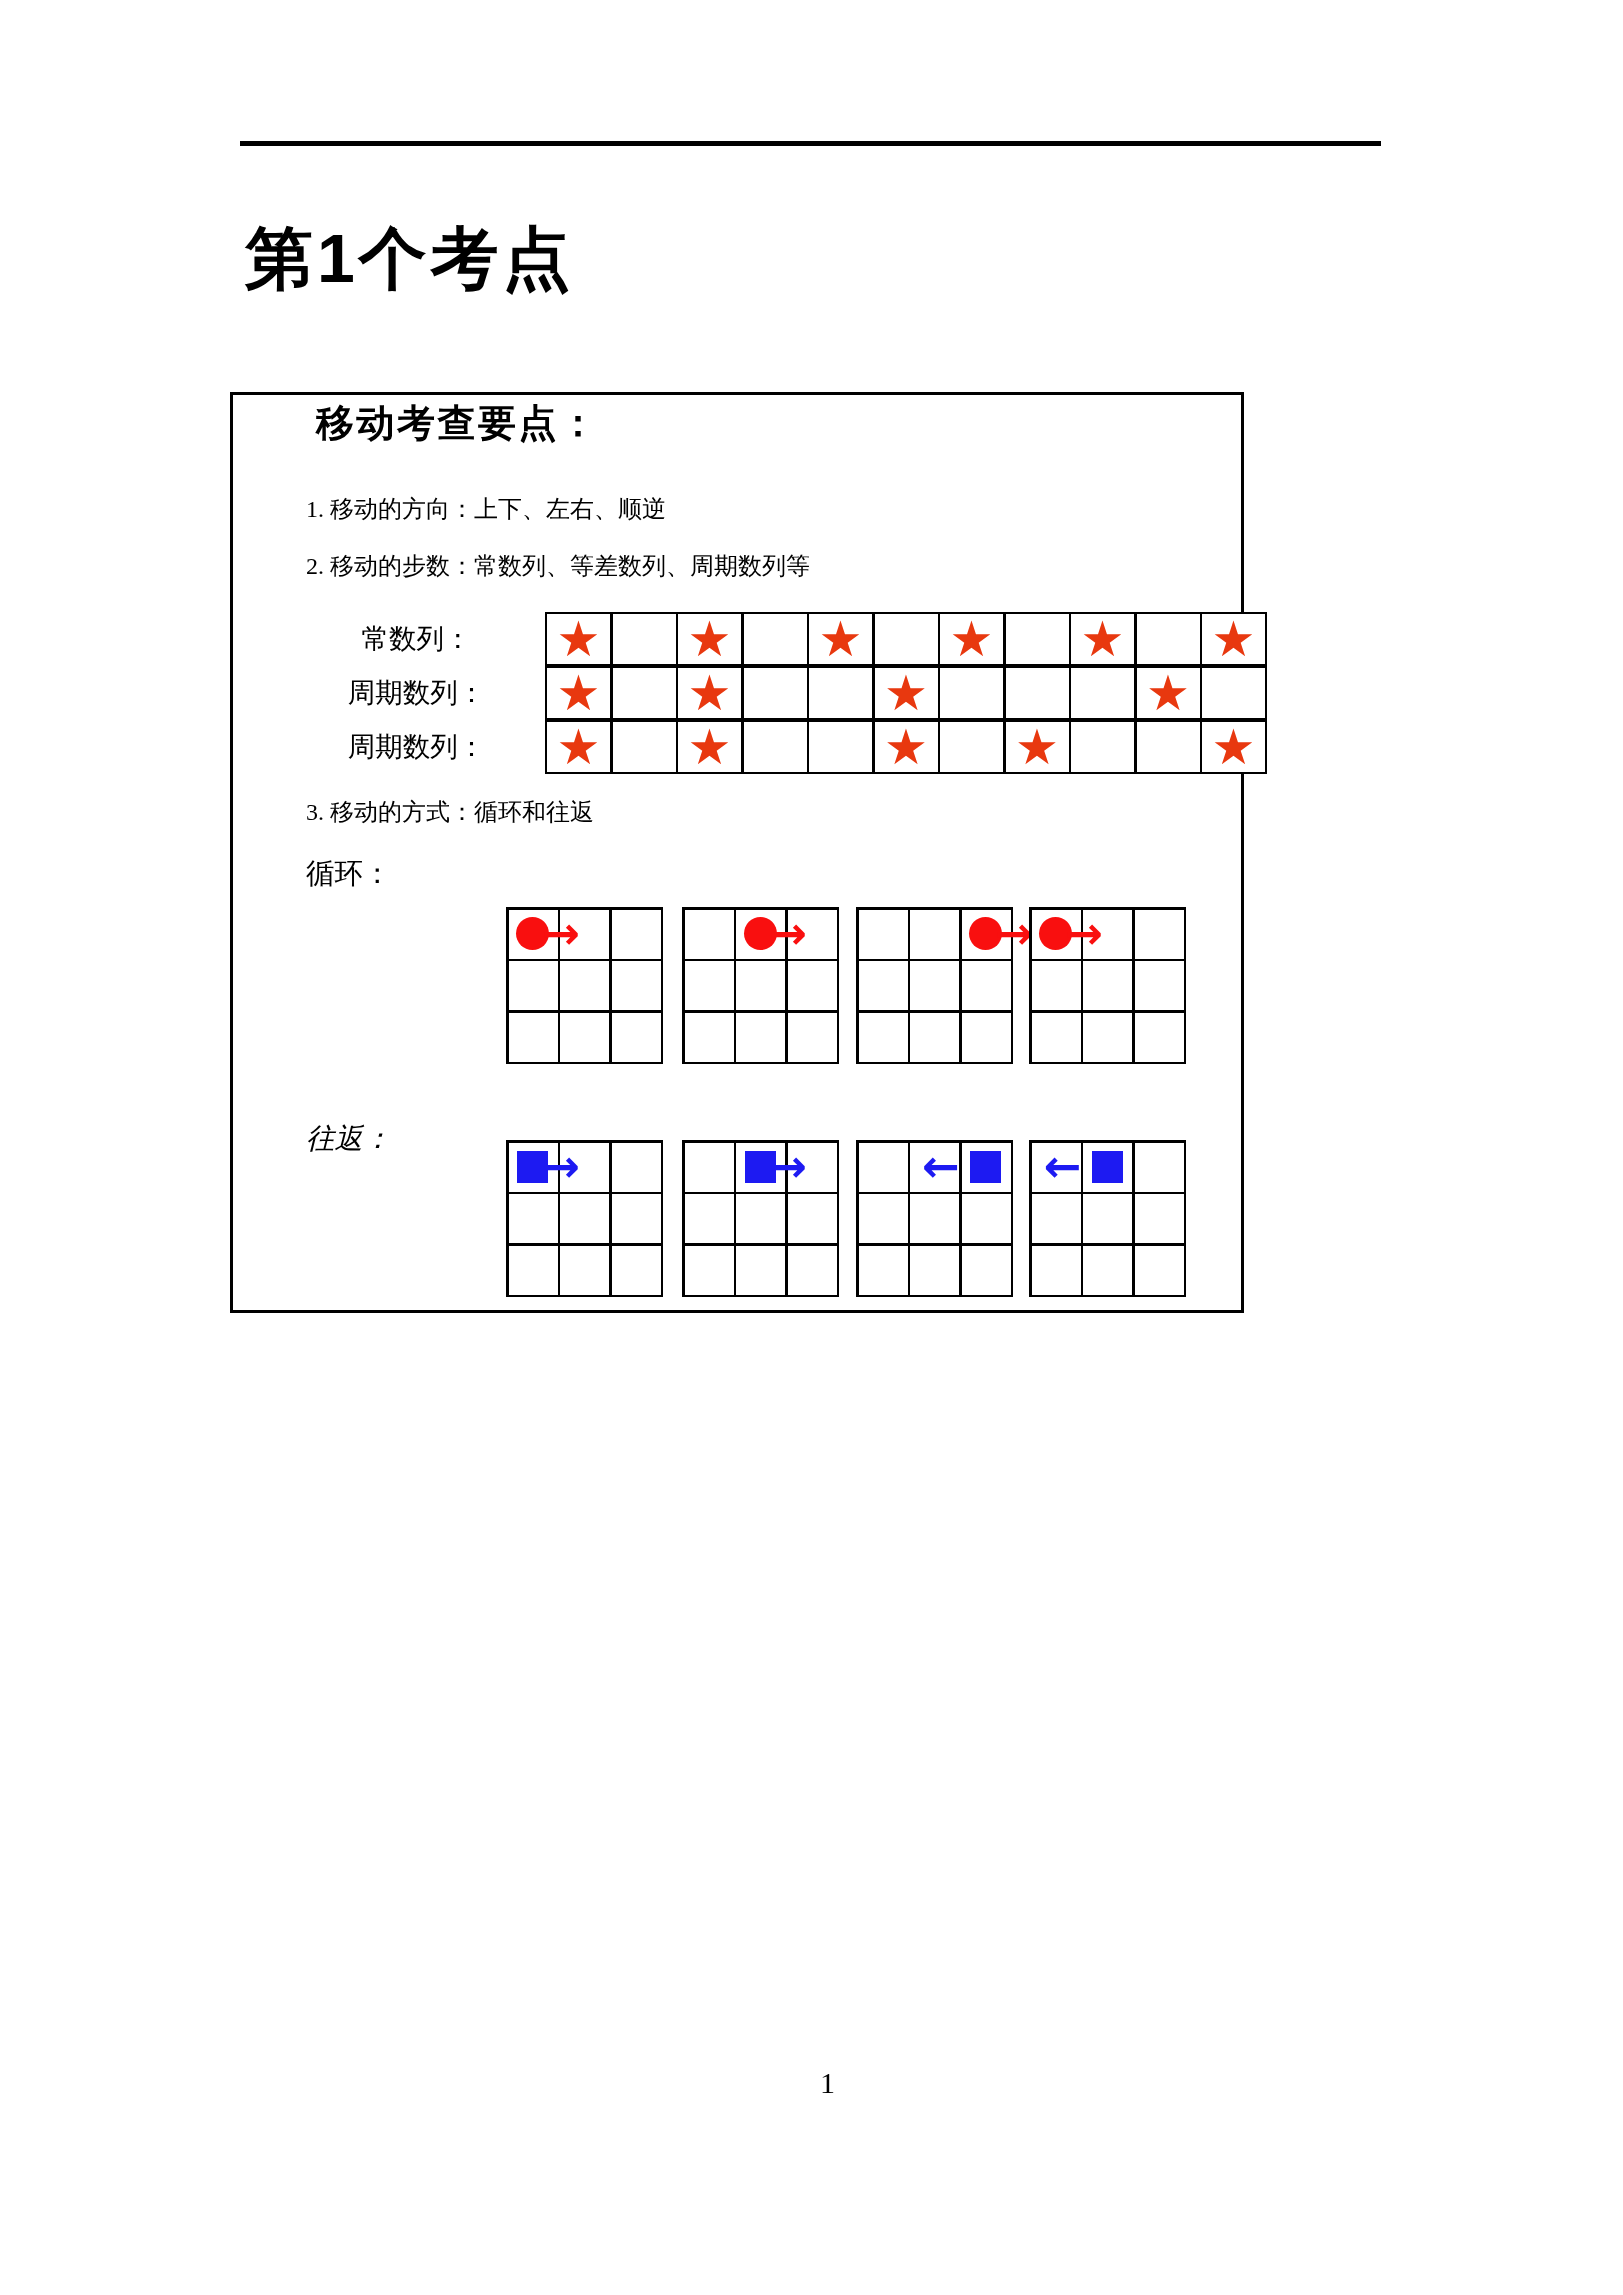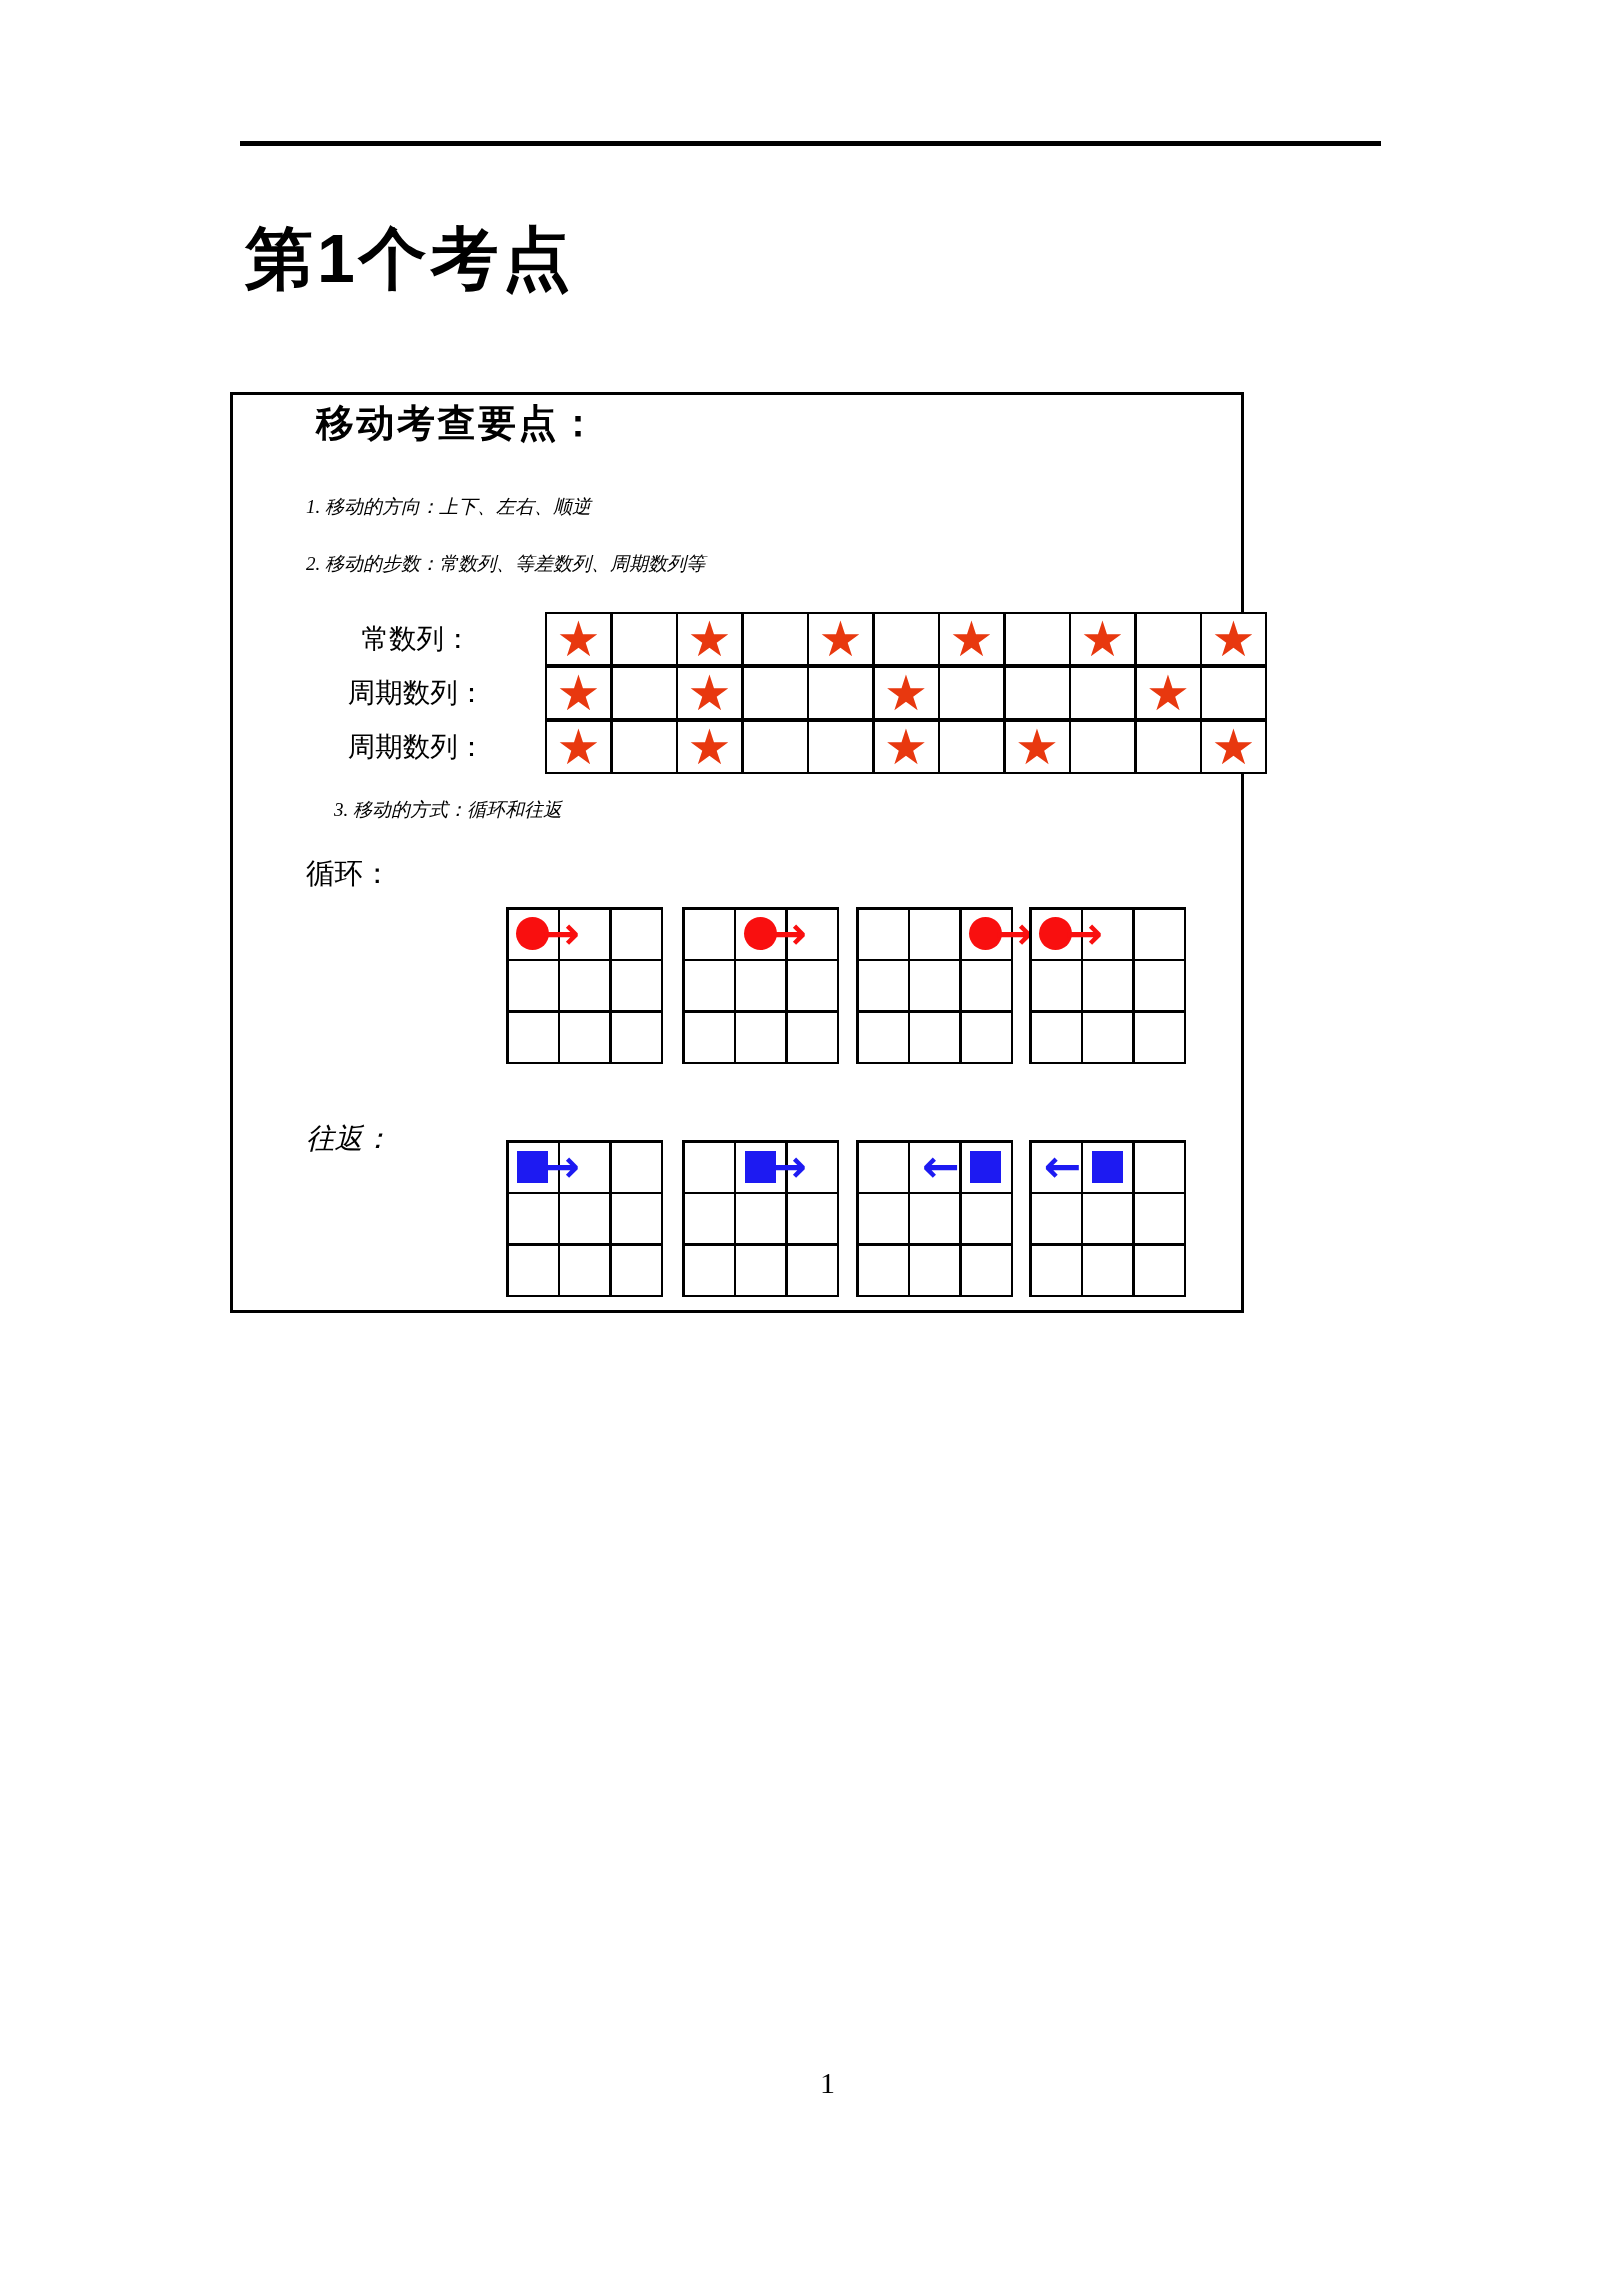--- a/index.html
+++ b/index.html
@@ -7,24 +7,24 @@
         font-family:"Liberation Serif", serif;color:#000;}
   .top-rule{position:absolute;left:240px;top:141px;width:1141px;height:4.9px;background:#000;}
   .doc-title{position:absolute;left:245px;top:218px;margin:0;
              font-family:"Liberation Sans", sans-serif;font-weight:bold;
              font-size:68px;letter-spacing:3.9px;line-height:1.2;}
   .panel{position:absolute;left:230px;top:392px;width:1014px;height:921px;
          border:3.4px solid #000;box-sizing:border-box;background:#fff;}
   .panel-heading{position:absolute;left:83px;top:6.9px;margin:0;
                  font-family:"Liberation Sans", sans-serif;font-weight:bold;
                  font-size:38px;letter-spacing:2.5px;line-height:1.15;}
-  .item{position:absolute;left:73px;margin:0;font-size:19px;line-height:1.15;white-space:nowrap;font-style:italic;}
+  .item{position:absolute;left:73px;margin:0;font-size:24px;line-height:1.15;white-space:nowrap;}
   .item1{top:101px;}
   .item2{top:158px;}
-  .item3{top:404px;margin-left:28px;}
+  .item3{top:404px;}
   .sub-label{position:absolute;left:73px;font-size:28.5px;line-height:1.15;white-space:nowrap;}
   .cycle-label{top:463px;}
   .rt-label{top:728px;font-style:italic;}
   .seq-label{position:absolute;left:74px;width:219px;text-align:center;
              height:54px;line-height:54px;font-size:27.5px;white-space:nowrap;}
   .star-row{position:absolute;left:312px;height:54px;background:#000;
             padding:2px;box-sizing:border-box;display:flex;gap:2.5px;}
   .cell{width:63px;height:50px;background:#fff;display:flex;
         align-items:center;justify-content:center;}
   .star{font-family:"DejaVu Sans", sans-serif;font-size:49px;line-height:1;}

